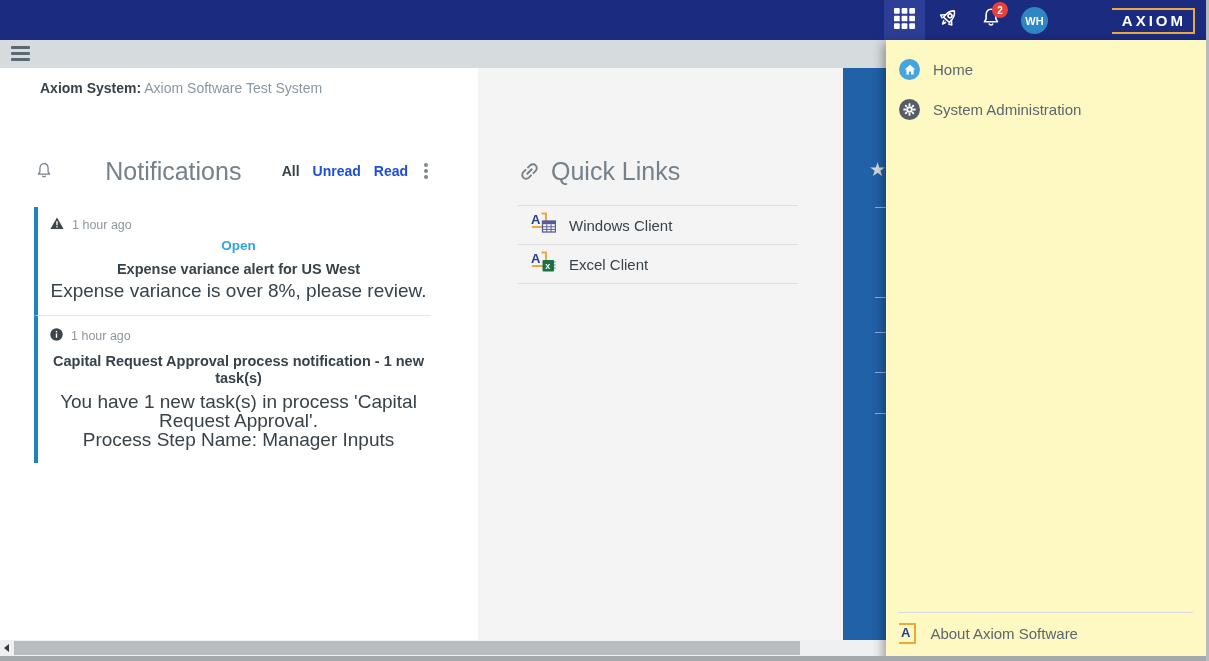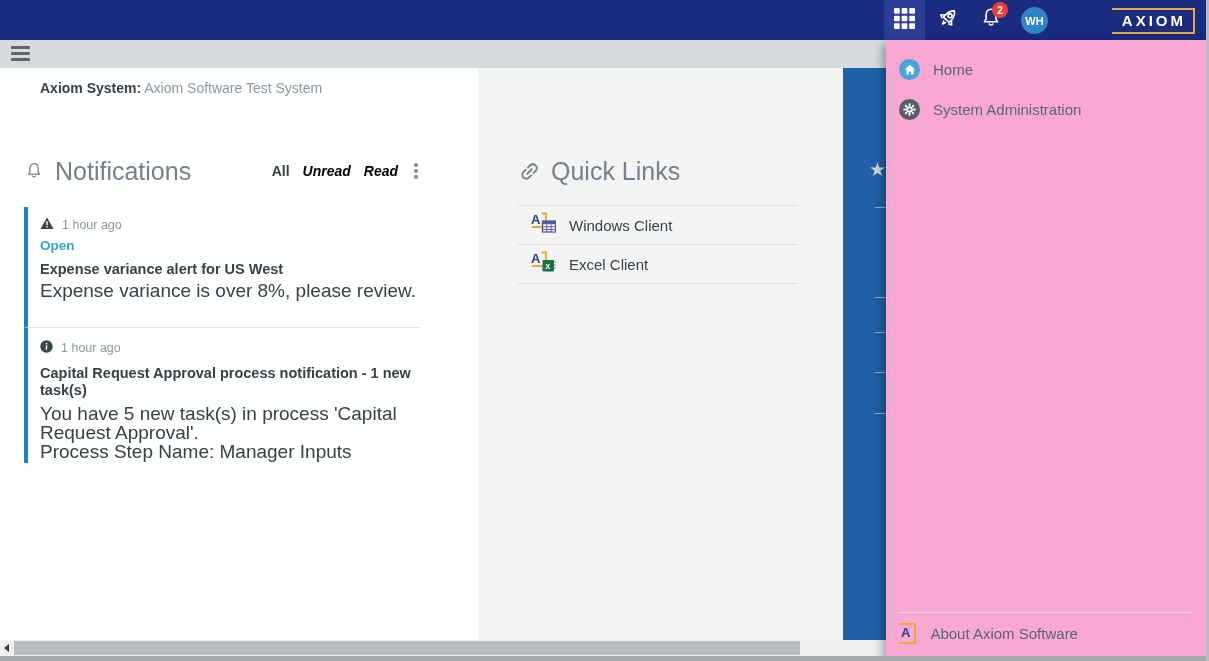--- a/index.html
+++ b/index.html
@@ -27,49 +27,49 @@
   .col-mid   { position:absolute; left:478px; top:68px; width:365px; height:572px; background:#f4f4f4; }
   .panel-blue{ position:absolute; left:843px; top:68px; width:366px; height:572px; background:#2161a8; }
   .fav-star  { position:absolute; left:869px; top:158px; color:#d3dae0; font-size:19px; z-index:1; }
   .fav-divider { position:absolute; left:875px; width:70px; height:1px; background:rgba(240,243,245,.55); z-index:1; }
 
   .system-line { position:absolute; left:40px; top:80px; font-size:14px; color:#37424a; }
   .system-line .lbl { font-weight:bold; }
   .system-line .val { color:#8a97a3; }
 
   
-  .notif-wrap { position:absolute; left:24px; top:152px; width:397px; }
+  .notif-wrap { position:absolute; left:34px; top:152px; width:397px;text-align:center; }
   .notif-head { display:flex; align-items:center; height:38px; }
   .notif-head .hicon { color:#75808a; margin-right:11px; display:flex; }
   .section-title { font-size:25px; color:#75808a; font-weight:400; flex:1; }
   .filters { display:flex; align-items:center; gap:13px; font-size:14px; }
   .filters .f-all { color:#37424a; font-weight:bold; cursor:pointer; }
-  .filters a { color:#000000; font-weight:bold; text-decoration:none; cursor:pointer;font-style:italic; }
+  .filters a { color:#1d4ed8; font-weight:bold; text-decoration:none; cursor:pointer; }
   .kebab { display:flex; flex-direction:column; gap:2px; padding:2px 3px; cursor:pointer; }
   .kebab i { width:4px; height:4px; border-radius:50%; background:#7d8790; }
 
   .notif-list { margin-top:17px; height:256px; overflow:hidden; }
-  .notif-card { border-left:4px solid #2180c0; padding:10px 4px 27px 12px; cursor:pointer; }
+  .notif-card { border-left:4px solid #2180c0; padding:10px 4px 15px 12px; cursor:pointer; }
   .notif-card.first { border-bottom:1px solid #e4e7e9; }
   .meta { display:flex; align-items:center; gap:8px; font-size:12.5px; color:#8d97a0; }
   .open-link { display:inline-block; margin-top:5px; color:#35a3dc; font-weight:bold; font-size:13.5px; text-decoration:none; cursor:pointer; }
   .n-title { margin-top:7px; font-size:14.5px; line-height:17px; font-weight:bold; color:#37424a; }
   .n-body { font-size:19px; line-height:19px; color:#37424a; margin-top:3px; }
   .n-body div { min-height:19px; }
 
   
   .ql-wrap { position:absolute; left:518px; top:152px; width:280px; }
   .ql-head { display:flex; align-items:center; height:38px; }
   .ql-head .hicon { color:#75808a; margin-right:10px; display:flex; }
   .ql-list { margin-top:15px; border-top:1px solid #dcdedf; }
   .ql-item { display:flex; align-items:center; height:39px; border-bottom:1px solid #dcdedf; gap:13px; padding-left:11px; cursor:pointer; }
   .ql-label { font-size:15px; color:#37424a; }
 
   
-  .menu { position:absolute; left:886px; top:40px; width:323px; height:621px; background:#f9a8d4; box-shadow:-3px 3px 10px rgba(0,0,0,.35); z-index:10; }
+  .menu { position:absolute; left:886px; top:40px; width:323px; height:621px; background:#fef9c3; box-shadow:-3px 3px 10px rgba(0,0,0,.35); z-index:10; }
   .menu-item { display:flex; align-items:center; gap:13px; height:40px; padding-left:13px; cursor:pointer; }
   .menu-item:first-child { margin-top:9px; }
   .m-circle { width:21px; height:21px; border-radius:50%; display:flex; align-items:center; justify-content:center; flex:none; }
   .m-circle.blue { background:#46a5da; }
   .m-circle.gray { background:#555e66; }
   .m-label { font-size:15px; color:#5b6770; }
   .menu-foot { position:absolute; left:0; right:0; bottom:0; height:49px; }
   .menu-foot .fdiv { position:absolute; left:12px; right:16px; top:0; height:1px; background:#d9dcde; }
   .about-row { position:absolute; left:13px; top:11px; display:flex; align-items:center; gap:14px; cursor:pointer; }
   .axiom-a { display:inline-block; color:#23408f; font-weight:bold; font-size:13px; line-height:14px; border:2px solid #eba83d; border-left:none; padding:1px 4px 2px 2px; }
@@ -199,21 +199,21 @@
             <svg width="13" height="13" viewBox="0 0 13 13">
               <circle cx="6.5" cy="6.5" r="6.2" fill="#3a454d"></circle>
               <rect x="5.8" y="5.4" width="1.4" height="4.3" fill="#ffffff"></rect>
               <rect x="5.8" y="2.9" width="1.4" height="1.5" fill="#ffffff"></rect>
             </svg>
           </span>
           <span>1 hour ago</span>
         </div>
         <div class="n-title" style="margin-top:9px">Capital Request Approval process notification - 1 new task(s)</div>
         <div class="n-body" style="margin-top:5px">
-          <div>You have 5 new task(s) in process 'Capital Request Approval'.</div>
+          <div>You have 1 new task(s) in process 'Capital Request Approval'.</div>
           <div>Process Step Name: Manager Inputs</div>
 
         </div>
       </div>
     </div>
   </div>
 
   <div class="ql-wrap">
     <div class="ql-head">
       <span class="hicon">

